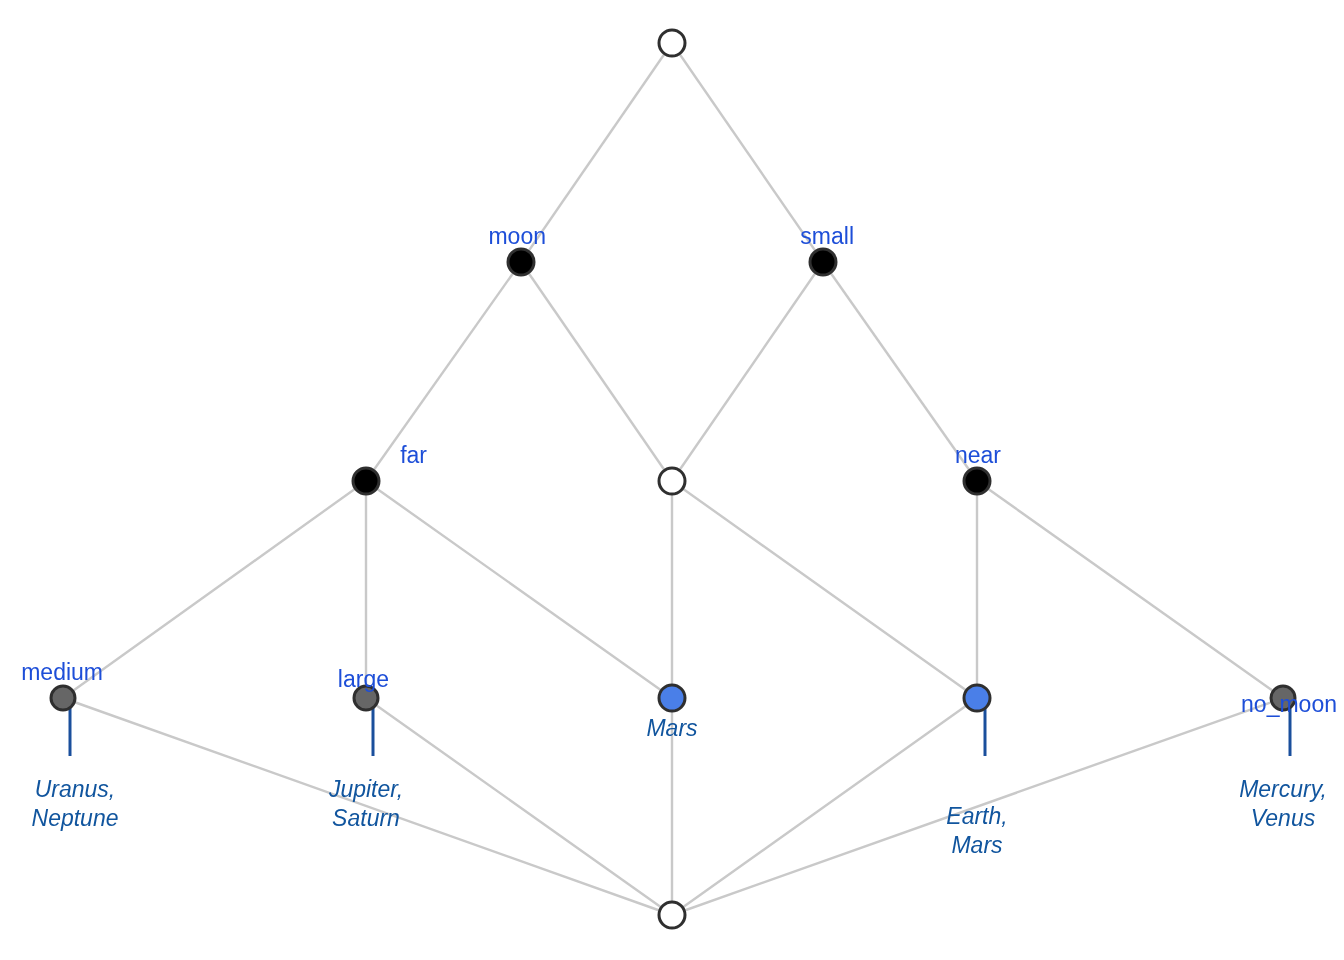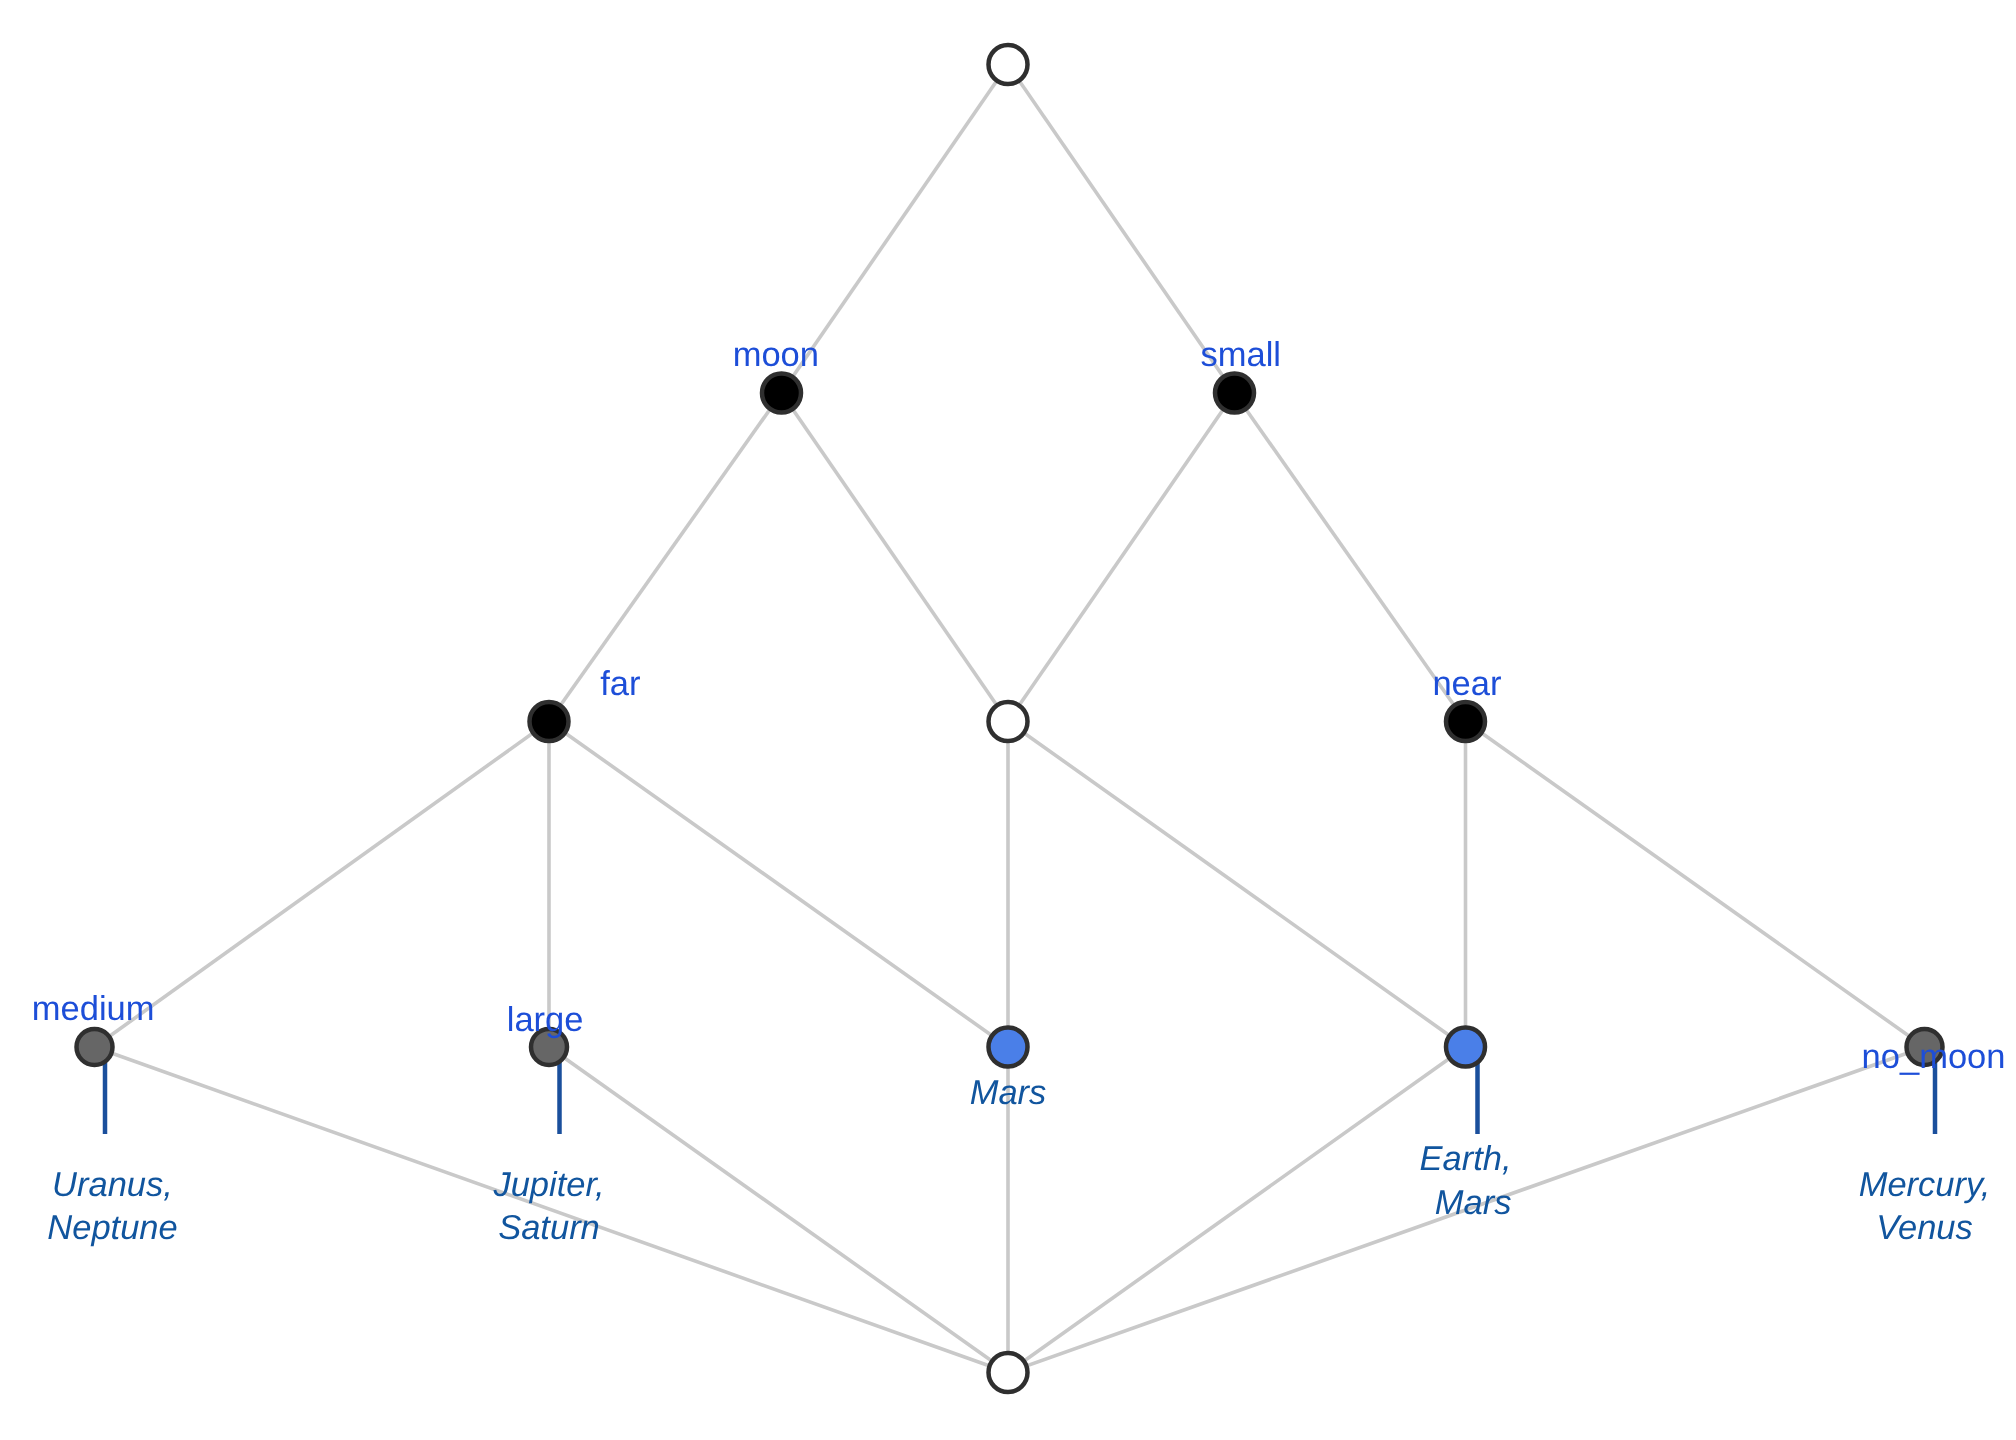--- a/index.html
+++ b/index.html
@@ -107,18 +107,18 @@
       <div class="attr-label anchor-right" style="left: 384px; top: 467px; margin-left: 43px;">far</div>
       <div class="attr-label anchor-right" style="left: 1001px; top: 467px; text-align: right;">near</div>
       <div class="attr-label anchor-right" style="left: 103px; top: 684px;">medium</div>
       <div class="attr-label anchor-right" style="left: 389px; top: 691px;">large</div>
       <div class="attr-label anchor-right" style="left: 1337px; top: 716px; text-align: right;">no_moon</div>
       <div class="obj-label" style="left: 75px; top: 775px;">Uranus,
 Neptune</div>
       <div class="obj-label" style="left: 366px; top: 775px;">Jupiter,
 Saturn</div>
       <div class="obj-label" style="left: 672px; top: 714px;">Mars</div>
-      <div class="obj-label" style="left: 977px; top: 758px; text-align: right;">Earth,
+      <div class="obj-label" style="left: 977px; top: 802px;">Earth,
 Mars</div>
       <div class="obj-label" style="left: 1283px; top: 775px;">Mercury,
 Venus</div>
     </div>
 </div>
 
 </body></html>

